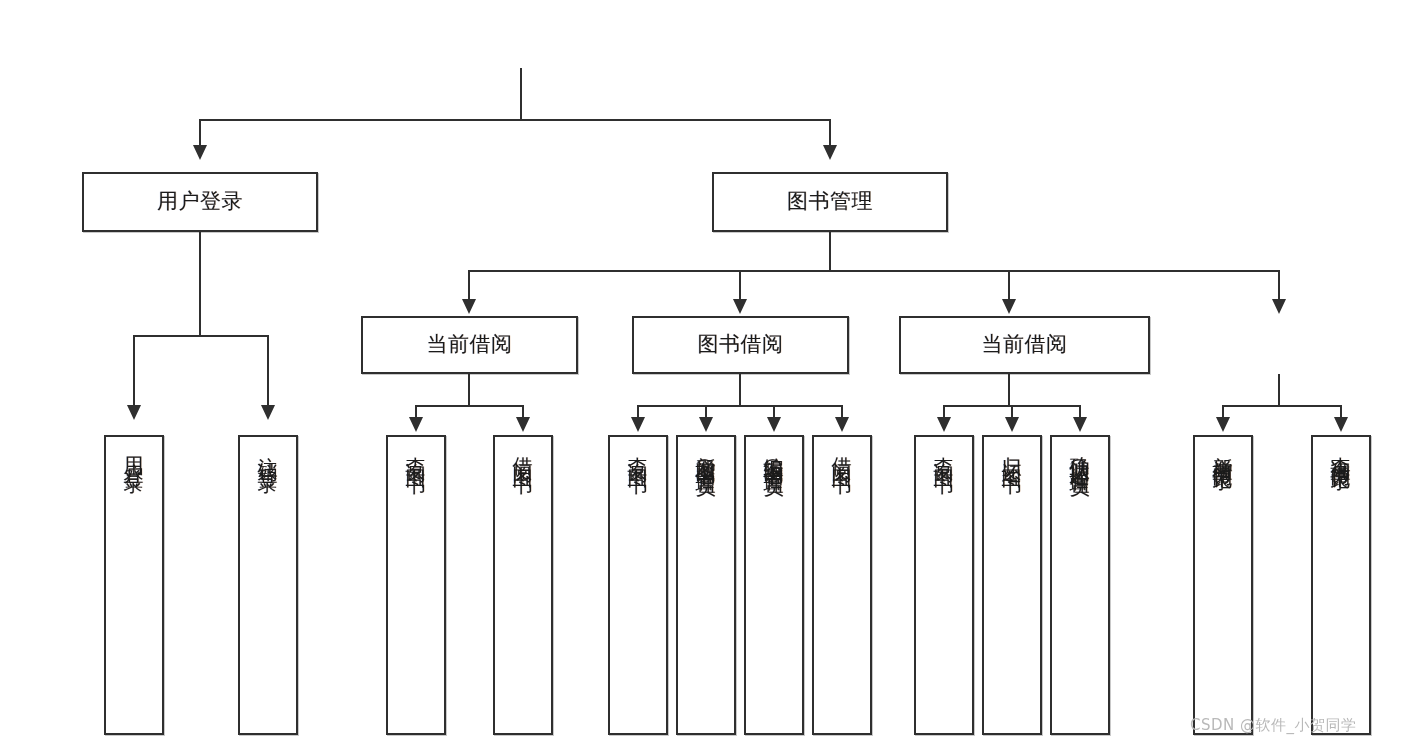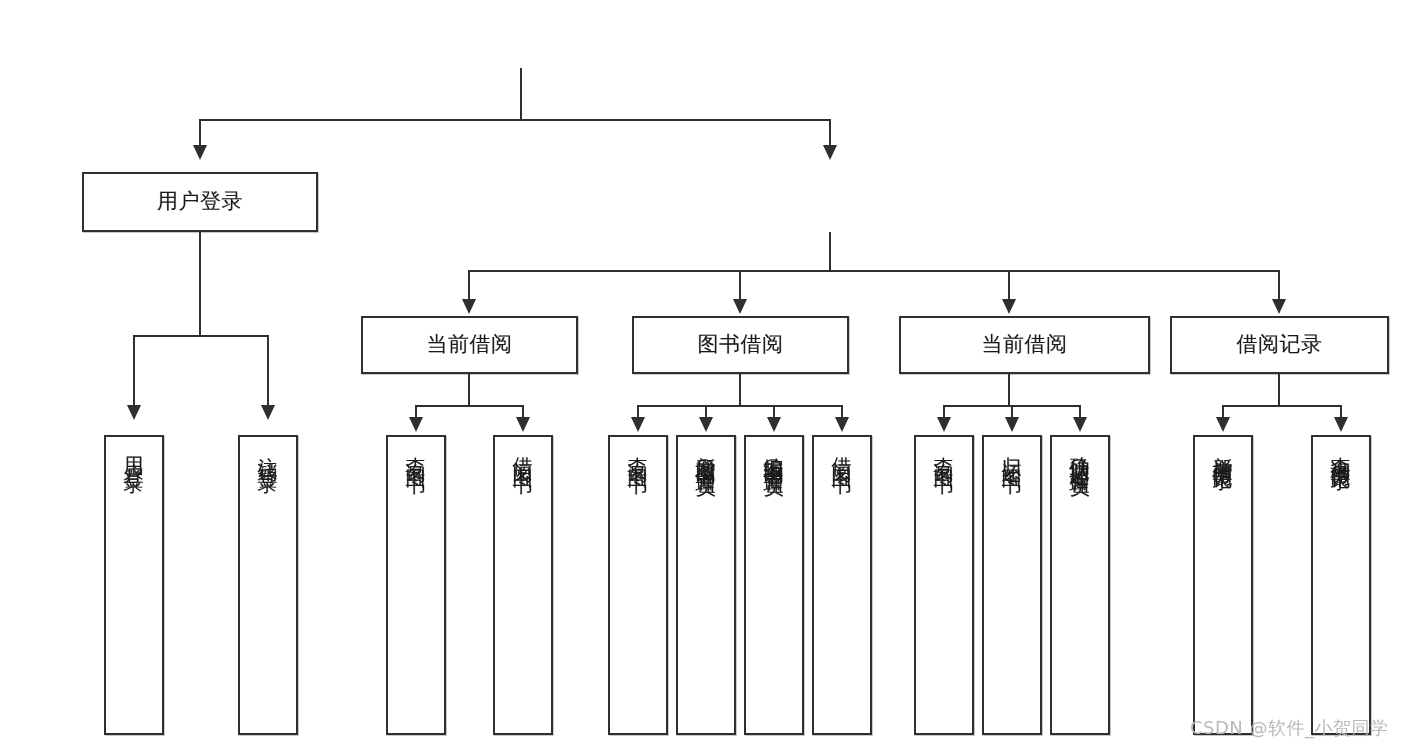--- a/index.html
+++ b/index.html
@@ -69,21 +69,21 @@
     position: absolute;
     width: 0;
     height: 0;
     border-left: 7px solid transparent;
     border-right: 7px solid transparent;
     border-top: 15px solid #2f2f2f;
   }
   .watermark {
     position: absolute;
     color: #b9b9b9;
-    font-size: 18px;
+    font-size: 15px;
     white-space: nowrap;
     letter-spacing: 0.5px;
     user-select: none;
   }
 </style>
 </head>
 <body>
 
 <div id="diagram-root">
 
@@ -92,20 +92,23 @@
   <div class="ln h" style="left:199px; top:119px; width:632px; height:2px;"></div>
   <div class="ln v" style="left:199px; top:119px; width:2px; height:28px;"></div>
   <div class="arrow" style="left:193px; top:145px;"></div>
   <div class="ln v" style="left:829px; top:119px; width:2px; height:28px;"></div>
   <div class="arrow" style="left:823px; top:145px;"></div>
 
   <div class="node horiz" style="left:82px; top:172px; width:236px; height:60px;">
     <span class="node-label">用户登录</span>
   </div>
 
+  <div class="node horiz" style="left:712px; top:172px; width:236px; height:60px;">
+    <span class="node-label">图书管理</span>
+  </div>
 
   <div class="ln v" style="left:199px; top:232px; width:2px; height:104px;"></div>
   <div class="ln h" style="left:133px; top:335px; width:136px; height:2px;"></div>
   <div class="ln v" style="left:133px; top:335px; width:2px; height:72px;"></div>
   <div class="arrow" style="left:127px; top:405px;"></div>
   <div class="ln v" style="left:267px; top:335px; width:2px; height:72px;"></div>
   <div class="arrow" style="left:261px; top:405px;"></div>
 
   <div class="ln v" style="left:829px; top:232px; width:2px; height:40px;"></div>
   <div class="ln h" style="left:468px; top:270px; width:812px; height:2px;"></div>
@@ -120,23 +123,20 @@
 
   <div class="node horiz" style="left:361px; top:316px; width:217px; height:58px;">
     <span class="node-label">当前借阅</span>
   </div>
   <div class="node horiz" style="left:632px; top:316px; width:217px; height:58px;">
     <span class="node-label">图书借阅</span>
   </div>
   <div class="node horiz" style="left:899px; top:316px; width:251px; height:58px;">
     <span class="node-label">当前借阅</span>
   </div>
-  <div class="node horiz" style="left:1170px; top:316px; width:219px; height:58px;">
-    <span class="node-label">借阅记录</span>
-  </div>
 
   <div class="ln v" style="left:468px; top:374px; width:2px; height:32px;"></div>
   <div class="ln h" style="left:415px; top:405px; width:109px; height:2px;"></div>
   <div class="ln v" style="left:415px; top:405px; width:2px; height:14px;"></div>
   <div class="arrow" style="left:409px; top:417px;"></div>
   <div class="ln v" style="left:522px; top:405px; width:2px; height:14px;"></div>
   <div class="arrow" style="left:516px; top:417px;"></div>
 
   <div class="ln v" style="left:739px; top:374px; width:2px; height:32px;"></div>
   <div class="ln h" style="left:637px; top:405px; width:206px; height:2px;"></div>

